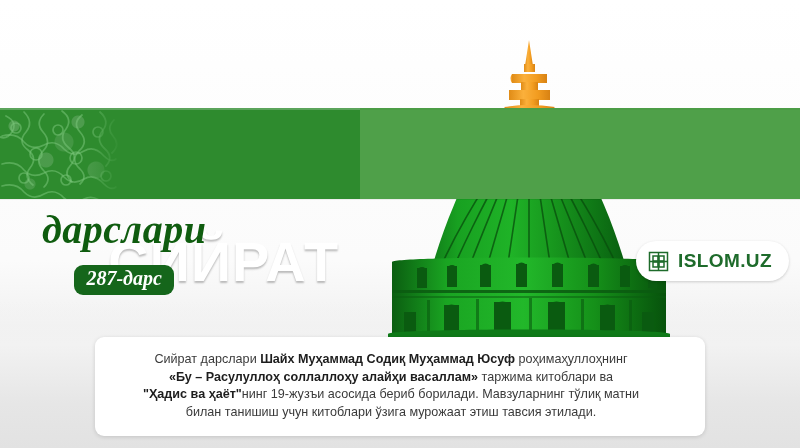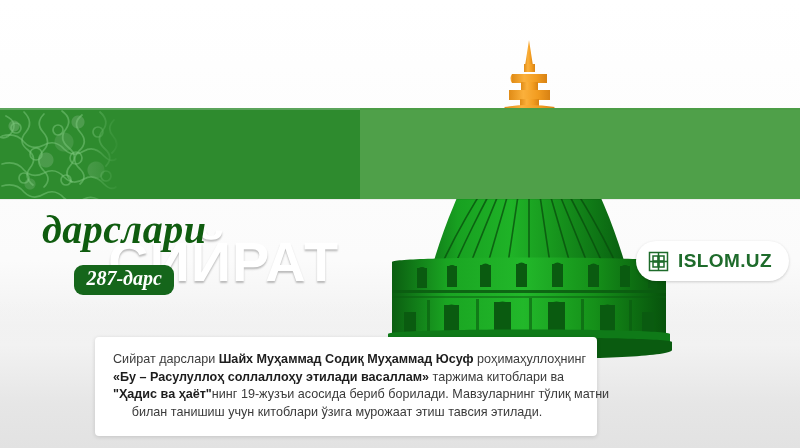--- a/index.html
+++ b/index.html
@@ -89,22 +89,22 @@
     box-shadow:0 1px 3px rgba(0,0,0,.18);
   }
   .logo-mark{width:21px;height:21px;flex:0 0 21px;}
   .logo-text{
     font-size:19px;font-weight:bold;color:#1e6b2b;letter-spacing:.4px;
     font-family:"Liberation Sans", sans-serif;
   }
 
   
   .info-card{
-    position:absolute;left:95px;top:337px;width:502px;
-    background:#ffffff;border-radius:4px;
+    position:absolute;left:95px;top:337px;width:610px;
+    background:#ffffff;border-radius:9px;
     box-shadow:0 1px 4px rgba(0,0,0,.14);
     padding:14px 36px 15px 18px;
     box-sizing:border-box;
   }
   .info-line{
     text-align:center;color:#3a3a3a;font-size:12.6px;line-height:17.5px;
     font-family:"Liberation Sans", sans-serif;
     white-space:nowrap;
   }
   .info-line b{color:#1d1d1d;}
@@ -268,18 +268,18 @@
     </div>
   </div>
 
   <div class="subline">
     <span class="word">дарслари</span>
     <span class="lesson-badge">287-дарс</span>
   </div>
 
   <div class="info-card">
     <div class="info-line">Сийрат дарслари <b>Шайх Муҳаммад Содиқ Муҳаммад Юсуф</b> роҳимаҳуллоҳнинг</div>
-    <div class="info-line"><b>«Бу – Расулуллоҳ соллаллоҳу этилади васаллам»</b> таржима китоблари ва</div>
+    <div class="info-line"><b>«Бу – Расулуллоҳ соллаллоҳу алайҳи васаллам»</b> таржима китоблари ва</div>
     <div class="info-line"><b>"Ҳадис ва ҳаёт"</b>нинг 19-жузъи асосида бериб борилади. Мавзуларнинг тўлиқ матни</div>
     <div class="info-line">билан танишиш учун китоблари ўзига мурожаат этиш тавсия этилади.</div>
   </div>
 
 </div>
 
 </body></html>

